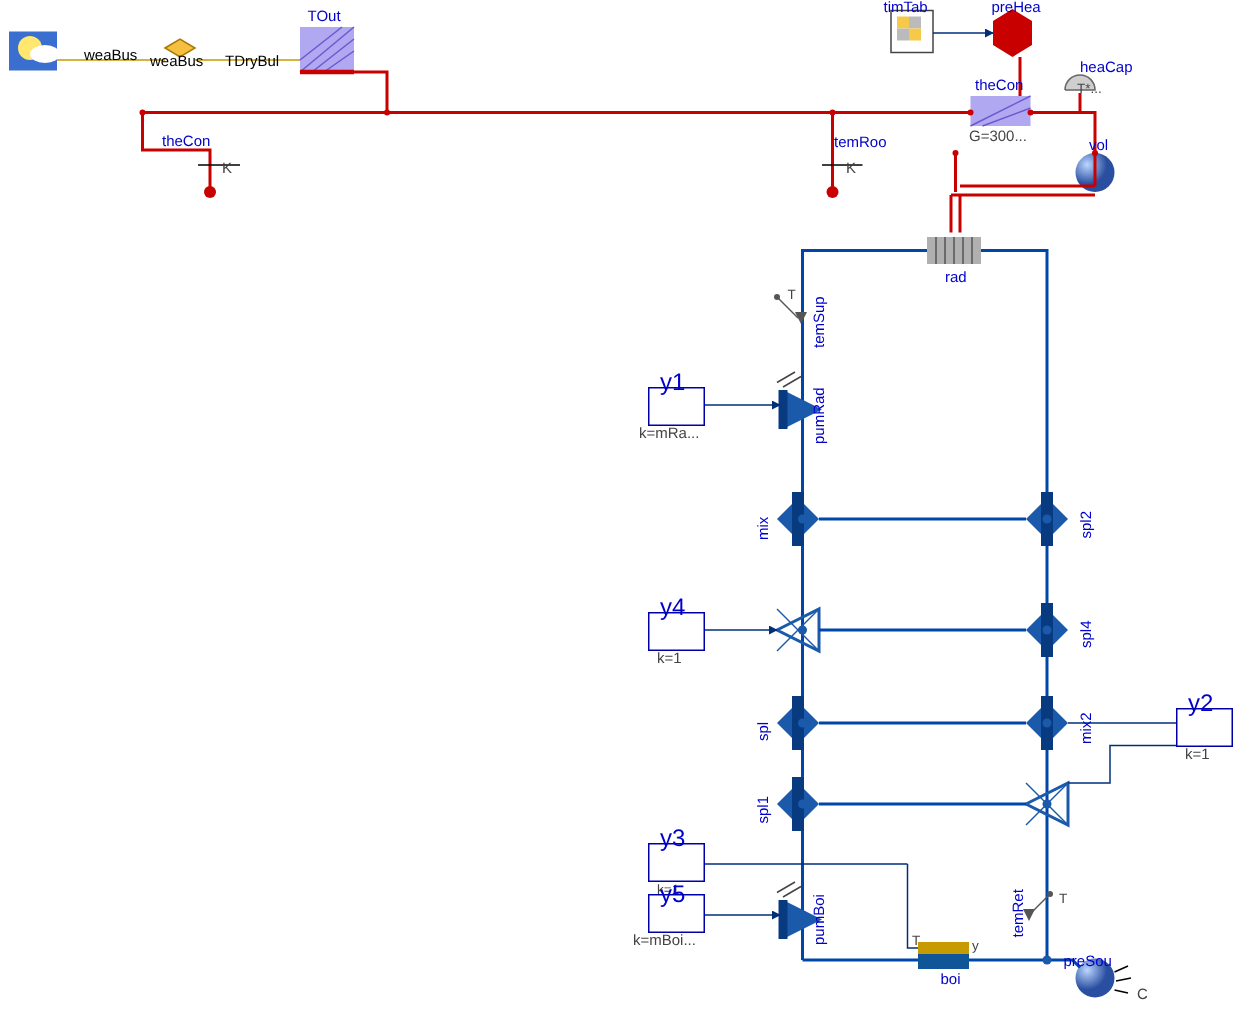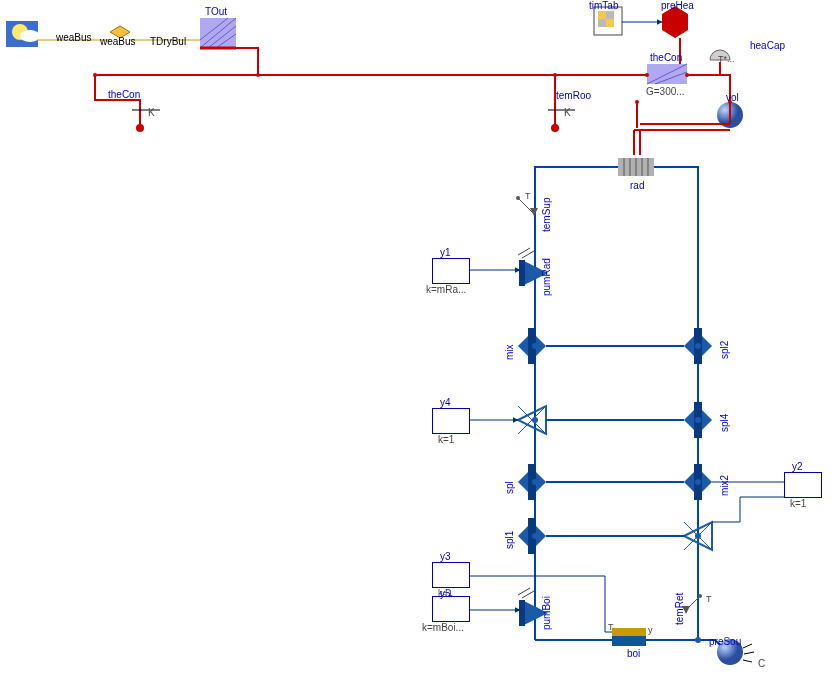--- a/index.html
+++ b/index.html
@@ -1,21 +1,21 @@
 <!DOCTYPE html>
 <html><head>
 <meta charset="utf-8">
 <style>
   html,body{margin:0;padding:0;font-family:Arial,sans-serif;font-size:10px;background:#fff}
   .canvas{position:relative;width:833px;height:686px}
   .lbl{position:absolute;font-size:10px;color:#0000cc;white-space:nowrap}
   .lbl.dark{color:#444}
   .lbl.black{color:#000}
   .constBox{position:absolute;width:36px;height:24px;border:1px solid #0000aa;background:#fff}
-  .caplbl{position:absolute;font-size:10px;color:#0000cc}
+  .caplbl{position:absolute;font-size:16px;color:#0000cc}
   svg{position:absolute;top:0;left:0}
   .red{stroke:#c80000;stroke-width:2;fill:none}
   .blue{stroke:#0046aa;stroke-width:2;fill:none}
   .dblue{stroke:#002f7a;stroke-width:2;fill:none}
   .thin{stroke-width:1}
 </style>
 </head>
 <body>
 <div class="canvas">
 
@@ -240,21 +240,21 @@
 <div class="lbl" style="left:205px;top:6px">TOut</div>
 <div class="lbl" style="left:108px;top:89px">theCon</div>
 <div class="lbl dark" style="left:148px;top:107px">K</div>
 
 <div class="lbl" style="left:556px;top:90px">temRoo</div>
 <div class="lbl dark" style="left:564px;top:107px">K</div>
 <div class="lbl" style="left:589px;top:0px">timTab</div>
 <div class="lbl" style="left:661px;top:0px">preHea</div>
 <div class="lbl" style="left:650px;top:52px">theCon</div>
 <div class="lbl dark" style="left:646px;top:86px">G=300...</div>
-<div class="lbl" style="left:750px;top:40px">heaCap</div>
+<div class="lbl" style="left:720px;top:40px">heaCap</div>
 <div class="lbl dark" style="left:718px;top:54px;font-size:9px">T*...</div>
 <div class="lbl" style="left:726px;top:92px">vol</div>
 
 <div class="lbl" style="left:630px;top:180px">rad</div>
 <div class="lbl" style="left:541px;top:232px;transform:rotate(-90deg);transform-origin:left top">temSup</div>
 <div class="lbl" style="left:541px;top:296px;transform:rotate(-90deg);transform-origin:left top">pumRad</div>
 <div class="lbl" style="left:504px;top:360px;transform:rotate(-90deg);transform-origin:left top">mix</div>
 <div class="lbl" style="left:719px;top:359px;transform:rotate(-90deg);transform-origin:left top">spl2</div>
 <div class="lbl" style="left:719px;top:432px;transform:rotate(-90deg);transform-origin:left top">spl4</div>
 <div class="lbl" style="left:504px;top:494px;transform:rotate(-90deg);transform-origin:left top">spl</div>

